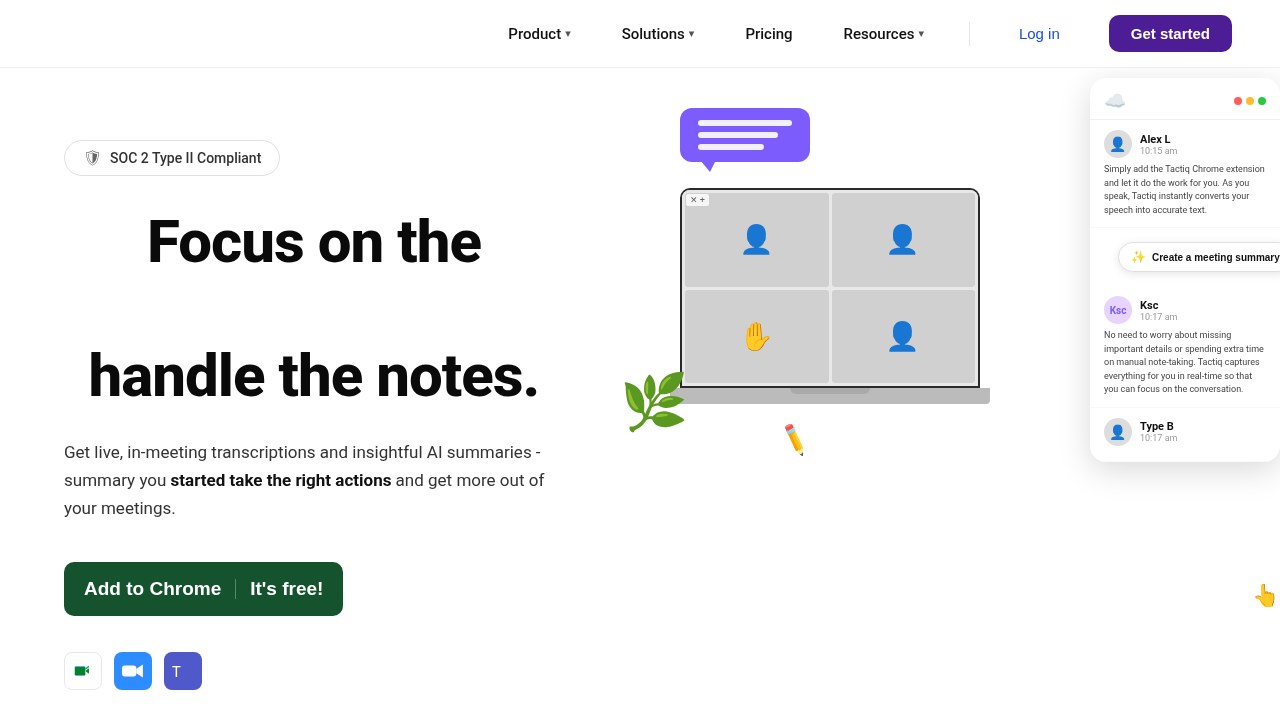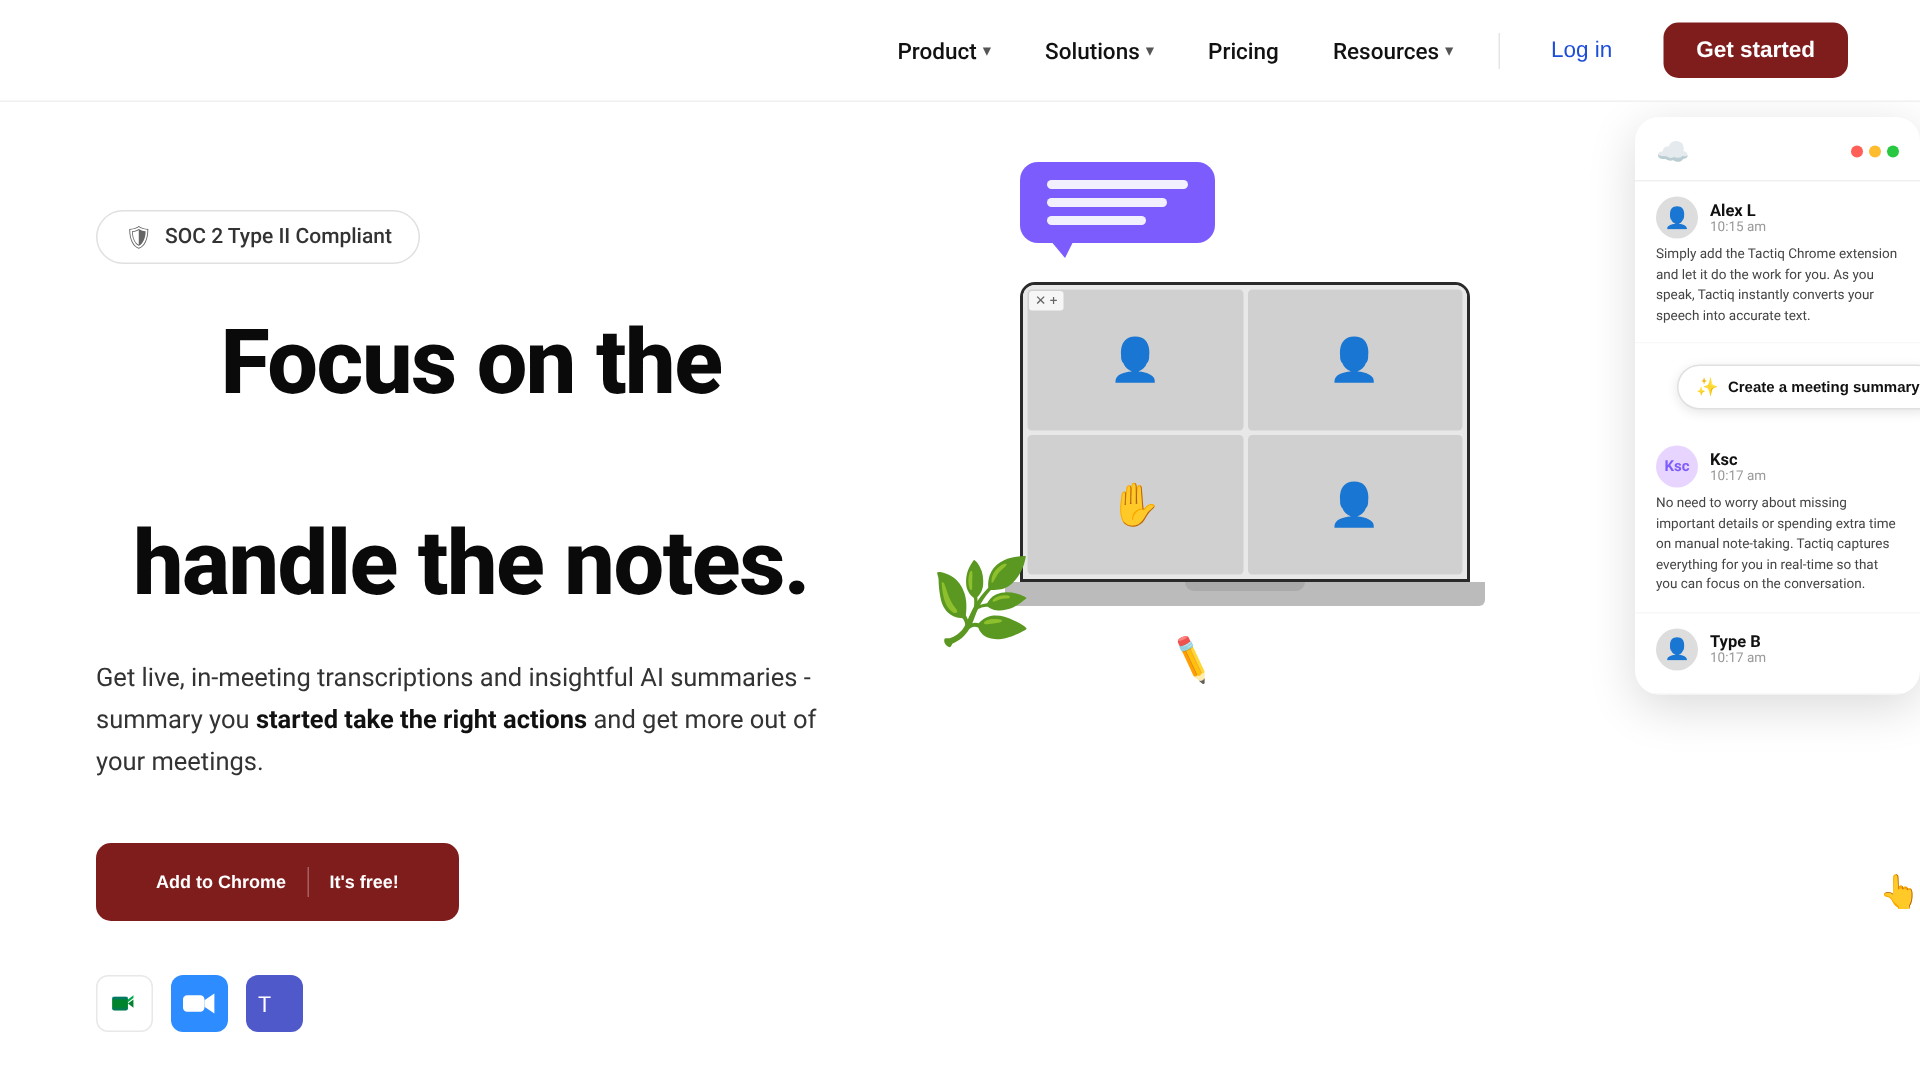--- a/index.html
+++ b/index.html
@@ -4,34 +4,34 @@
   <style>
     * { margin: 0; padding: 0; box-sizing: border-box; }
     body { font-family: -apple-system, BlinkMacSystemFont, 'Segoe UI', Roboto, sans-serif; background: #fff; overflow-x: hidden; }
     
     
     nav {
       display: flex; align-items: center; justify-content: flex-end;
       padding: 0 48px; height: 68px; border-bottom: 1px solid #f0f0f0;
       position: fixed; top: 0; left: 0; right: 0; background: #fff; z-index: 100;
     }
-    .nav-links { display: flex; align-items: center; gap: 8px; }
+    .nav-links { display: flex; align-items: center; gap: 23px; }
     .nav-item {
       display: flex; align-items: center; gap: 4px;
       padding: 8px 14px; cursor: pointer; font-size: 15px; color: #111; font-weight: 500;
       border-radius: 8px; text-decoration: none;
     }
     .chevron { font-size: 11px; color: #555; }
     .nav-separator { width: 1px; height: 24px; background: #e5e5e5; margin: 0 8px; }
     .btn-login {
       padding: 8px 18px; font-size: 15px; color: #1d4ed8; font-weight: 500;
       cursor: pointer; border: none; background: none; border-radius: 8px;
     }
     .btn-get-started {
-      padding: 10px 22px; background: #7f1d1d; color: #fff; font-size: 15px;
+      padding: 10px 22px; background: #4c1d95; color: #fff; font-size: 15px;
       font-weight: 600; border: none; border-radius: 10px; cursor: pointer; margin-left: 8px;
     }
 
     
     .hero {
       padding-top: 100px; padding-left: 64px; padding-right: 40px;
       min-height: 720px; display: flex; align-items: flex-start;
       position: relative; overflow: hidden;
     }
     .hero-left { max-width: 560px; padding-top: 40px; flex-shrink: 0; }
@@ -48,22 +48,22 @@
       font-size: 60px; font-weight: 800; line-height: 1.12;
       color: #0a0a0a; margin-bottom: 28px; letter-spacing: -1px; text-align: center;
     }
     .hero-desc {
       font-size: 17px; line-height: 1.65; color: #333; margin-bottom: 40px; max-width: 500px;
     }
     .hero-desc strong { font-weight: 700; color: #111; }
 
     .btn-chrome {
       display: inline-flex; align-items: center;
-      background: #7f1d1d; color: #fff; padding: 16px 40px;
-      border-radius: 10px; font-size: 12px; font-weight: 600; border: none; cursor: pointer;
+      background: #14532d; color: #fff; padding: 16px 20px;
+      border-radius: 10px; font-size: 19px; font-weight: 600; border: none; cursor: pointer;
       margin-bottom: 36px;
     }
     .btn-chrome-separator { width: 1px; height: 20px; background: rgba(255,255,255,0.3); margin: 0 14px; }
 
     .integration-icons {
       display: flex; align-items: center; gap: 12px; margin-bottom: 48px;
     }
     .int-icon {
       width: 38px; height: 38px; border-radius: 8px;
       display: flex; align-items: center; justify-content: center; font-size: 20px;

